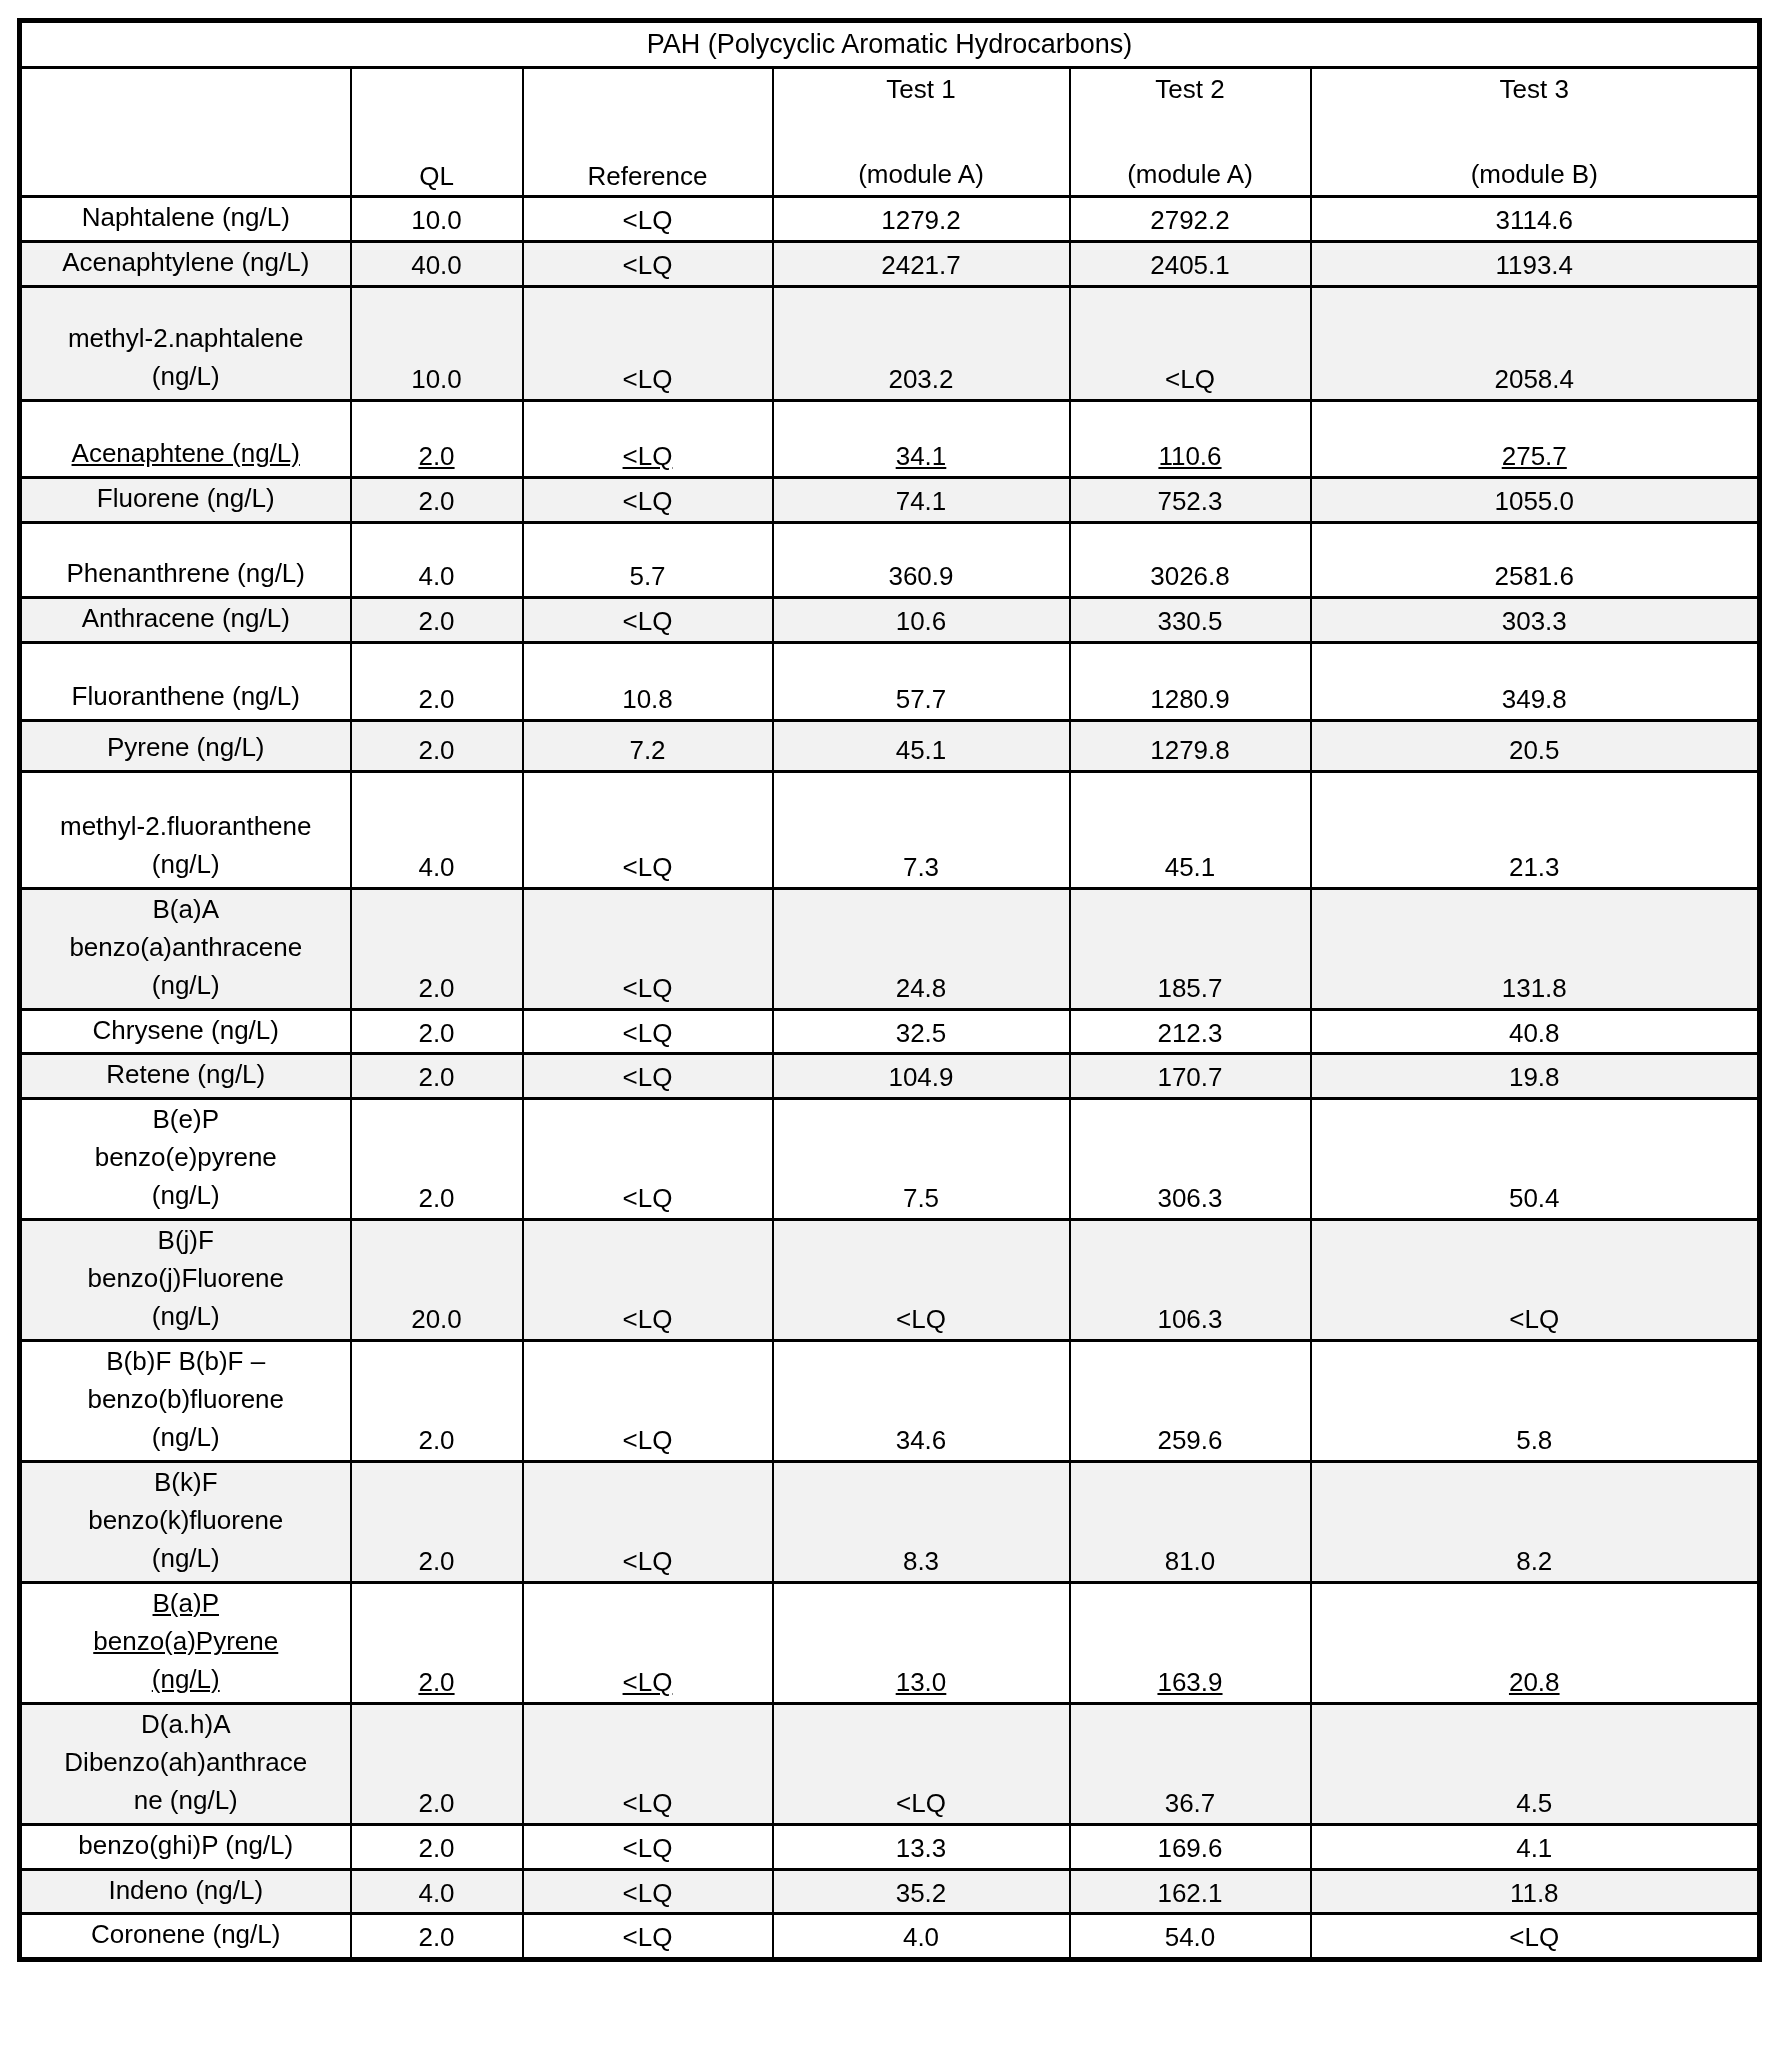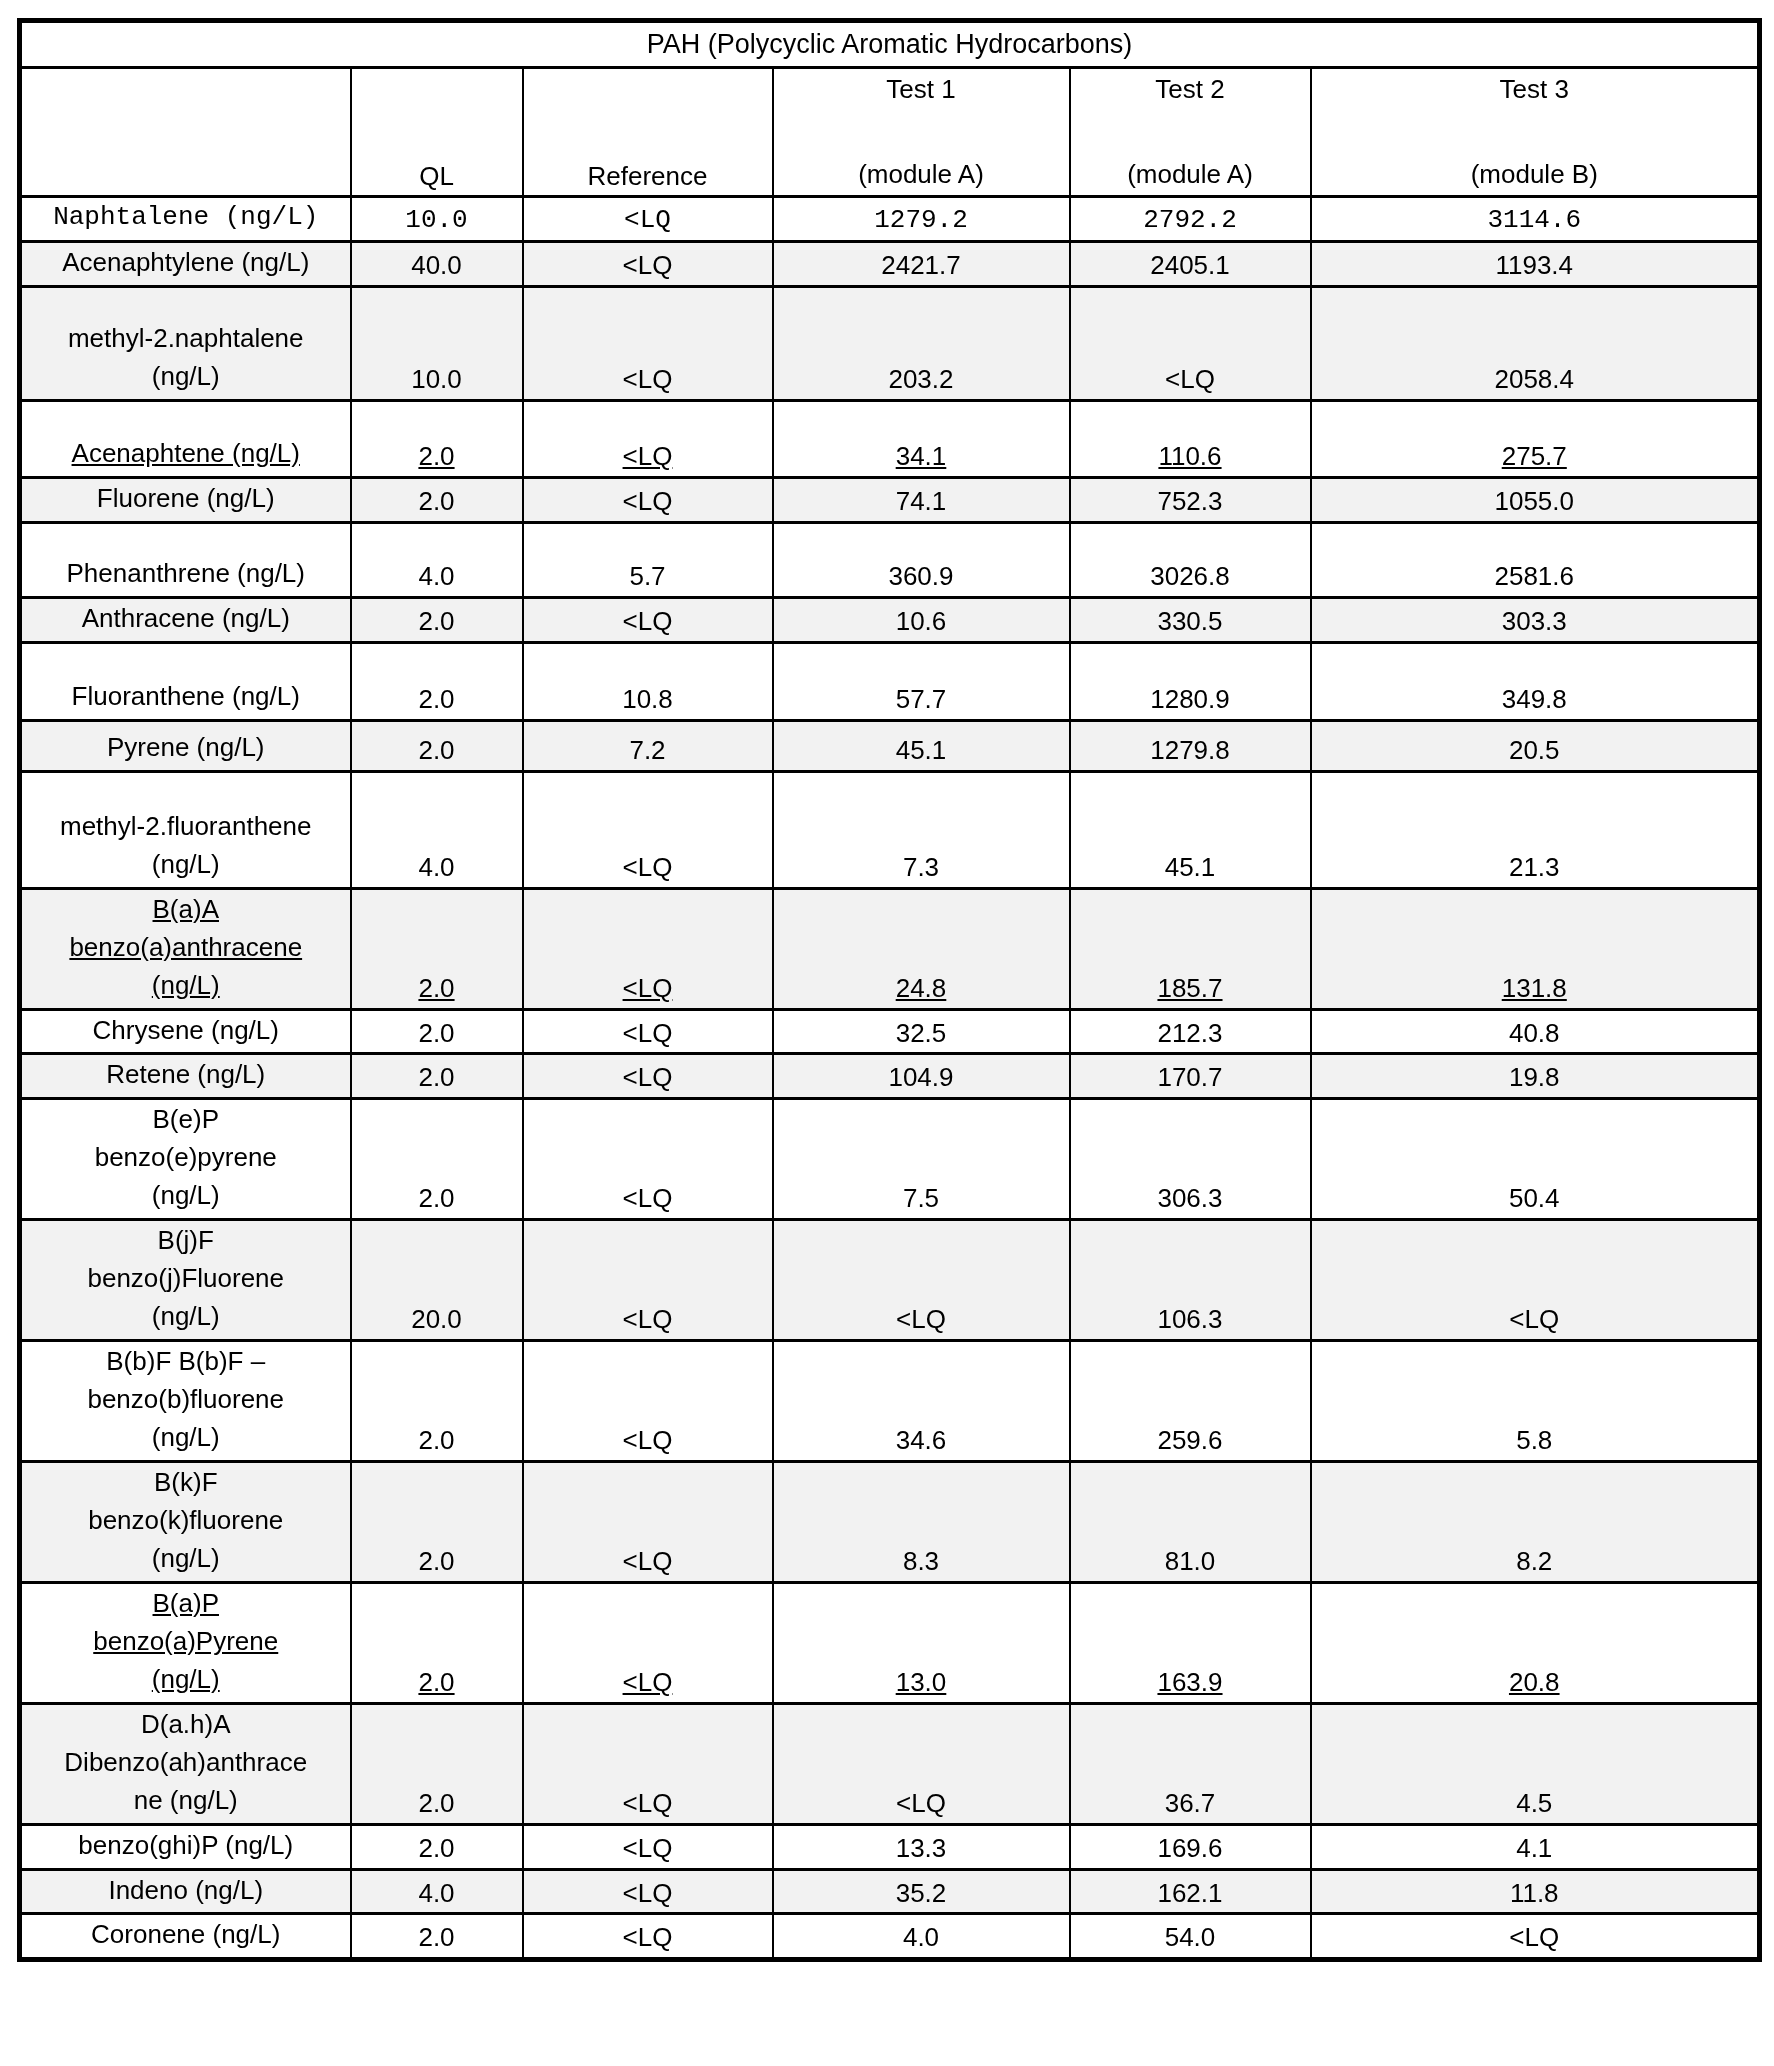--- a/index.html
+++ b/index.html
@@ -53,21 +53,21 @@
         <div class="t">Test 2</div>
         <div class="m">(module A)</div>
       </th>
       <th class="h-test">
         <div class="t">Test 3</div>
         <div class="m">(module B)</div>
       </th>
     </tr>
   </thead>
   <tbody>
-      <tr style="height: 42px; font-family: Liberation Mono, monospace;">
+      <tr style="height: 42px;">
     <td class="c-analyte">Naphtalene (ng/L)</td>
     <td class="c-num">10.0</td>
     <td class="c-num">&lt;LQ</td>
     <td class="c-num">1279.2</td>
     <td class="c-num">2792.2</td>
     <td class="c-num">3114.6</td>
   </tr>
       <tr class="shaded" style="height: 39px;">
     <td class="c-analyte">Acenaphtylene (ng/L)</td>
     <td class="c-num">40.0</td>
@@ -135,21 +135,21 @@
   </tr>
       <tr style="height: 117px;">
     <td class="c-analyte">methyl-2.fluoranthene
 (ng/L)</td>
     <td class="c-num">4.0</td>
     <td class="c-num">&lt;LQ</td>
     <td class="c-num">7.3</td>
     <td class="c-num">45.1</td>
     <td class="c-num">21.3</td>
   </tr>
-      <tr class="shaded" style="height: 115px; text-decoration: underline;">
+      <tr class="shaded" style="height: 115px;">
     <td class="c-analyte">B(a)A
 benzo(a)anthracene
 (ng/L)</td>
     <td class="c-num">2.0</td>
     <td class="c-num">&lt;LQ</td>
     <td class="c-num">24.8</td>
     <td class="c-num">185.7</td>
     <td class="c-num">131.8</td>
   </tr>
       <tr style="height: 39px;">

